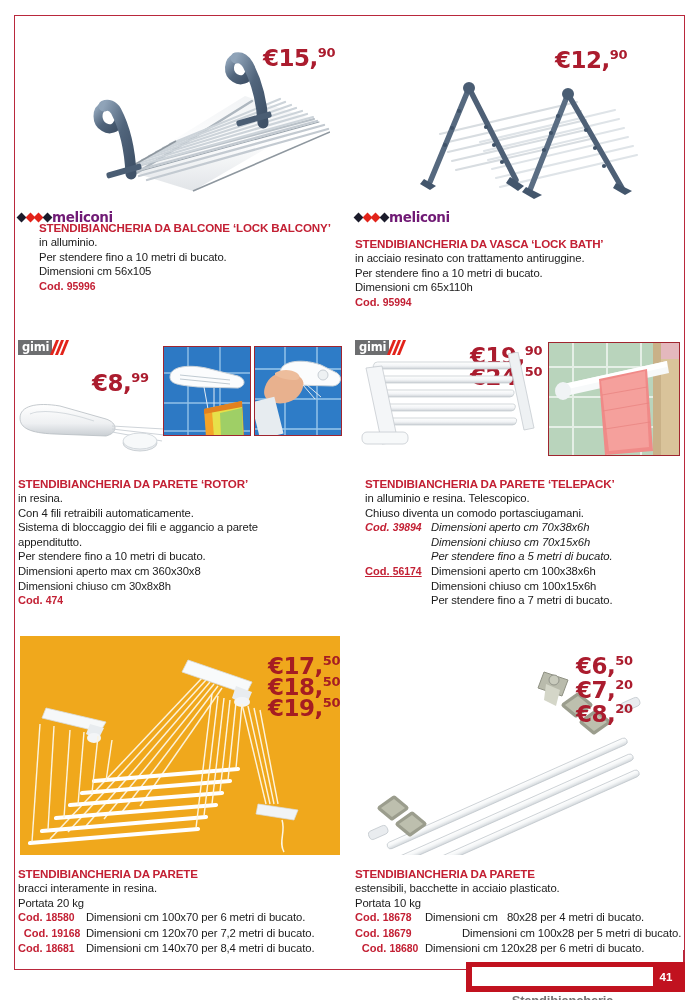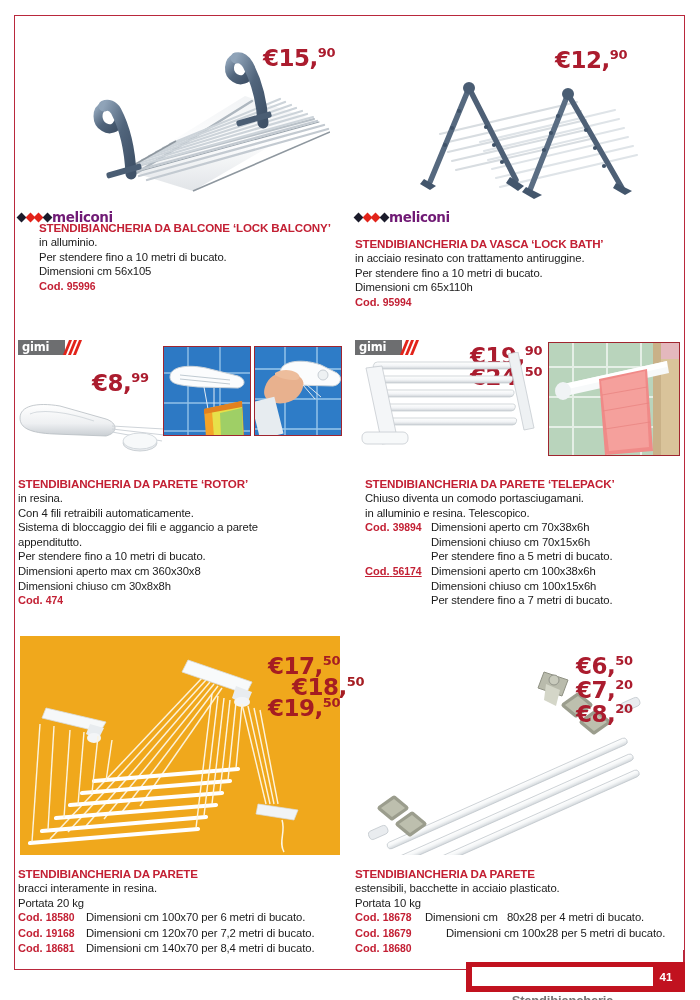--- a/index.html
+++ b/index.html
@@ -67,21 +67,21 @@
   .logo-meliconi { position: absolute; display: flex; align-items: center; height: 16px; }
   .logo-meliconi .dia { display:inline-block; width: 7px; height: 7px; transform: rotate(45deg); margin-right: 1.5px; }
   .logo-meliconi .word {
     font-family: "DejaVu Sans", sans-serif;
     font-size: 13.5px; font-weight: bold; color:#701a75;
     letter-spacing: -0.4px; 
   }
   .logo-gimi { position: absolute; display: flex; align-items: stretch; height: 15px; }
   .logo-gimi .box {
     background: #6d6e70; color:#fff; font-weight: bold;
-    font-size: 11.5px; line-height: 15px; padding: 0 16px 0 4px;
+    font-size: 11.5px; line-height: 15px; padding: 0 3px 0 4px;
     font-family: "DejaVu Sans", sans-serif; letter-spacing: -0.2px;
   }
   .logo-gimi .slashes { position: relative; width: 18px; background: #ffffff; }
   .logo-gimi .slashes i {
     position: absolute; top: 0; width: 3.2px; height: 15px;
     background: #e2231a; transform: skewX(-22deg);
   }
   
   .footer-bar {
     position: absolute; left: 466px; top: 962px;
@@ -425,24 +425,24 @@
       <g stroke="#e8827f" stroke-width="1.2" opacity="0.7">
         <line x1="53" y1="52" x2="98" y2="44"></line>
         <line x1="54" y1="68" x2="100" y2="60"></line>
         <line x1="56" y1="86" x2="101" y2="79"></line>
       </g>
     </svg>
   </div>
 
   <div style="position:absolute; left:365px; top:476px;">
     <div class="ttl">STENDIBIANCHERIA DA PARETE ‘TELEPACK’</div>
+    <div class="bodytxt">in alluminio e resina. Telescopico.</div>
     <div class="bodytxt">Chiuso diventa un comodo portasciugamani.</div>
-    <div class="bodytxt">in alluminio e resina. Telescopico.</div>
-
-    <div style="display:flex;">
+
+    <div style="display:flex;font-style:italic;">
       <div class="cod" style="width:66px;">
         <span>Cod.</span>
         <span class="num">39894</span>
       </div>
       <div>
         <div class="bodytxt">Dimensioni aperto cm 70x38x6h</div>
         <div class="bodytxt">Dimensioni chiuso cm 70x15x6h</div>
         <div class="bodytxt">Per stendere fino a 5 metri di bucato.</div>
       </div>
     </div>
@@ -514,40 +514,40 @@
         <line x1="240" y1="74" x2="258" y2="168"></line>
       </g>
       <path d="M238,168 L278,174 L274,184 L236,178 Z" fill="#f1f4f6" stroke="#d8dde1" stroke-width="0.7"></path>
       <path d="M262,184 C266,196 258,206 264,216" fill="none" stroke="#fdf6e3" stroke-width="1.5"></path>
     </svg>
   </div>
 
   <div class="price onyellow" style="left:268px; top:648px; position:absolute;">
     <span>€17,</span><span class="cents">50</span>
   </div>
-  <div class="price onyellow" style="left:268px; top:669px; position:absolute;margin-left:24px;">
+  <div class="price onyellow" style="left:268px; top:669px; position:absolute;">
     <span>€18,</span><span class="cents">50</span>
   </div>
   <div class="price onyellow" style="left:268px; top:690px; position:absolute;">
     <span>€19,</span><span class="cents">50</span>
   </div>
 
   <div style="position:absolute; left:18px; top:866px;">
     <div class="ttl">STENDIBIANCHERIA DA PARETE</div>
     <div class="bodytxt">bracci interamente in resina.</div>
     <div class="bodytxt">Portata 20 kg</div>
     <div style="display:flex;">
       <div class="cod" style="width:68px;">
         <span>Cod.</span>
         <span class="num">18580</span>
       </div>
       <div class="bodytxt">Dimensioni cm 100x70 per 6 metri di bucato.</div>
     </div>
     <div style="display:flex;">
-      <div class="cod" style="width:68px;">
+      <div class="cod" style="width:68px;text-align:center;">
         <span>Cod.</span>
         <span class="num">19168</span>
       </div>
       <div class="bodytxt">Dimensioni cm 120x70 per 7,2 metri di bucato.</div>
     </div>
     <div style="display:flex;">
       <div class="cod" style="width:68px;">
         <span>Cod.</span>
         <span class="num">18681</span>
       </div>
@@ -617,27 +617,28 @@
         <span>Cod.</span>
         <span class="num">18678</span>
       </div>
       <div class="bodytxt" style="white-space:pre;">Dimensioni cm   80x28 per 4 metri di bucato.</div>
     </div>
     <div style="display:flex;gap:21px;">
       <div class="cod" style="width:70px;">
         <span>Cod.</span>
         <span class="num">18679</span>
       </div>
-      <div class="bodytxt" style="white-space:pre;">Dimensioni cm 100x28 per 5 metri di bucato.</div>
-    </div>
-    <div style="display:flex;">
+      <div class="bodytxt" style="white-space:pre;margin-left:16px;">Dimensioni cm 100x28 per 5 metri di bucato.</div>
+    </div>
+    <div style="display:flex;text-align:center;">
       <div class="cod" style="width:70px;">
         <span>Cod.</span>
         <span class="num">18680</span>
       </div>
+      <div class="bodytxt" style="white-space:pre;">Dimensioni cm 120x28 per 6 metri di bucato.</div>
     </div>
   </div>
 
   <div class="footer-tick"></div>
   <div class="footer-bar"></div>
   <div class="footer-inner">
     <div class="footer-label">Stendibiancheria</div>
     <div class="footer-page">41</div>
   </div>
 

